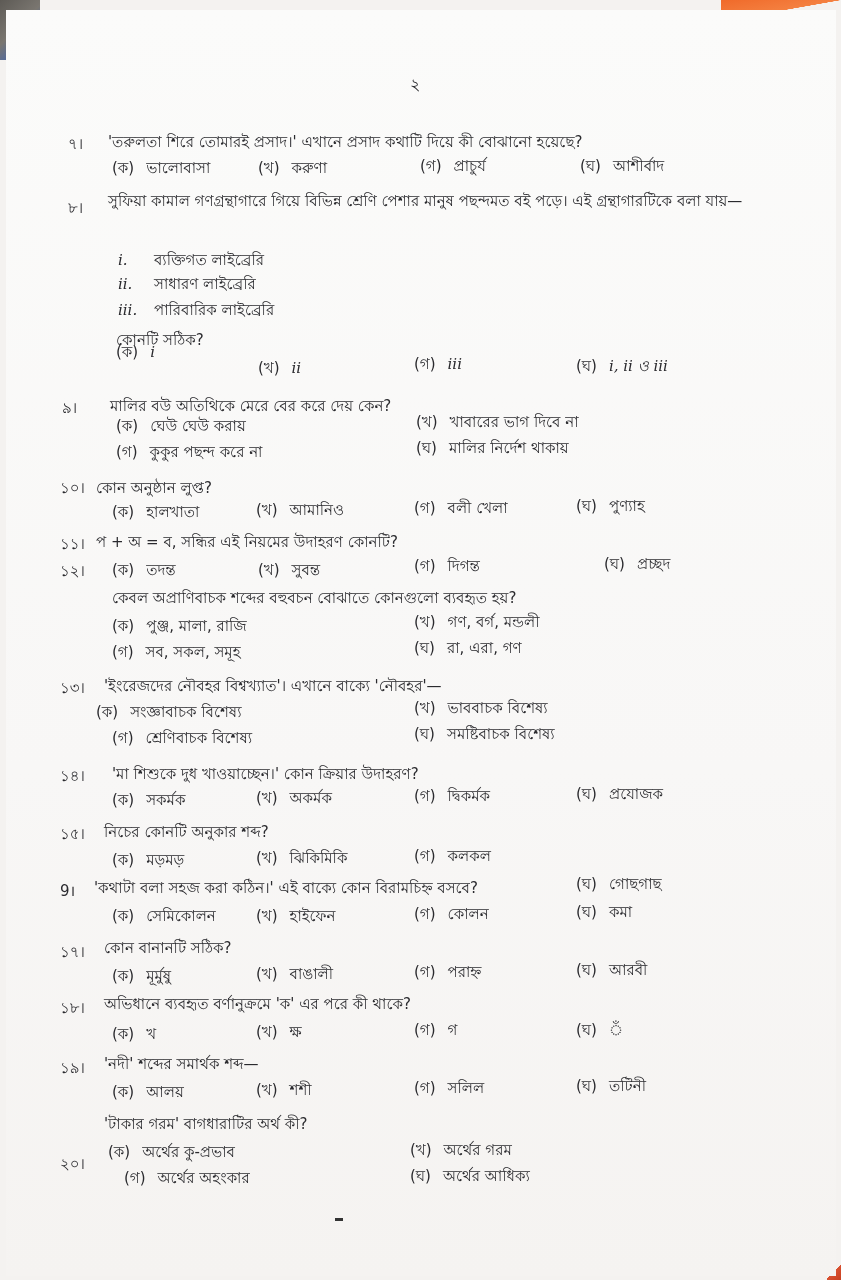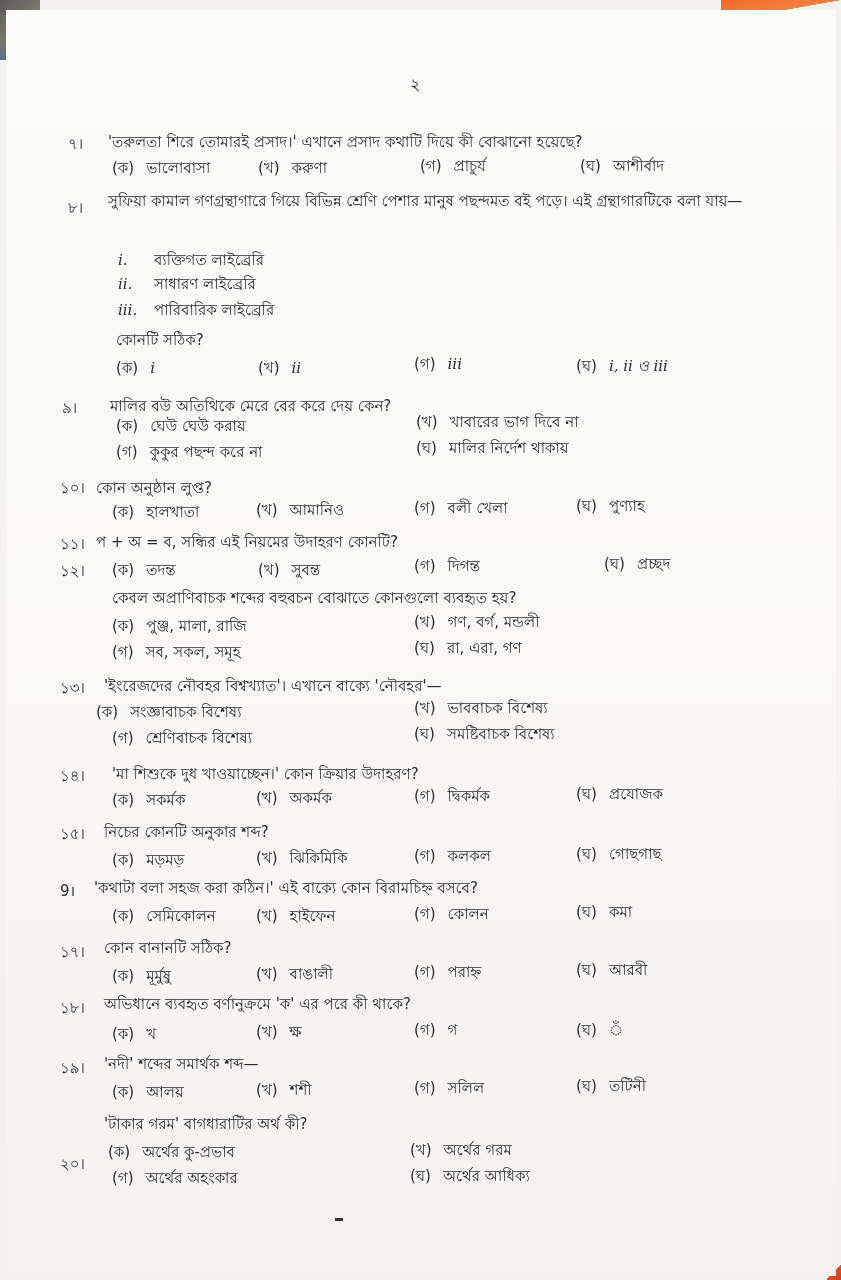--- a/index.html
+++ b/index.html
@@ -68,21 +68,21 @@
   <span class="opt" style="left:580px;top:154px"><span class="lbl">(ঘ)</span><span>আশীর্বাদ</span></span>
 </div>
 
 <div>
   <span class="qnum" style="top:196px">৮।</span>
   <span class="qtext wide" style="top:188px">সুফিয়া কামাল গণগ্রন্থাগারে গিয়ে বিভিন্ন শ্রেণি পেশার মানুষ পছন্দমত বই পড়ে। এই গ্রন্থাগারটিকে বলা যায়—</span>
   <span class="roman" style="left:118px;top:248px"><i>i.</i><span>ব্যক্তিগত লাইব্রেরি</span></span>
   <span class="roman" style="left:118px;top:272px"><i>ii.</i><span>সাধারণ লাইব্রেরি</span></span>
   <span class="roman" style="left:118px;top:298px"><i>iii.</i><span>পারিবারিক লাইব্রেরি</span></span>
   <span class="opt" style="left:116px;top:328px">কোনটি সঠিক?</span>
-  <span class="opt" style="left:116px;top:356px"><span class="lbl">(ক)</span><span class="it">i</span></span>
+  <span class="opt" style="left:116px;top:340px"><span class="lbl">(ক)</span><span class="it">i</span></span>
   <span class="opt" style="left:258px;top:356px"><span class="lbl">(খ)</span><span class="it">ii</span></span>
   <span class="opt" style="left:414px;top:352px"><span class="lbl">(গ)</span><span class="it">iii</span></span>
   <span class="opt" style="left:576px;top:354px"><span class="lbl">(ঘ)</span><span class="it">i, ii ও iii</span></span>
 </div>
 
 <div>
   <span class="qnum" style="left:62px;top:396px">৯।</span>
   <span class="qtext" style="left:110px;top:394px">মালির বউ অতিথিকে মেরে বের করে দেয় কেন?</span>
   <span class="opt" style="left:116px;top:414px"><span class="lbl">(ক)</span><span>ঘেউ ঘেউ করায়</span></span>
   <span class="opt" style="left:416px;top:410px"><span class="lbl">(খ)</span><span>খাবারের ভাগ দিবে না</span></span>
@@ -134,21 +134,21 @@
   <span class="opt" style="left:414px;top:784px"><span class="lbl">(গ)</span><span>দ্বিকর্মক</span></span>
   <span class="opt" style="left:576px;top:782px"><span class="lbl">(ঘ)</span><span>প্রযোজক</span></span>
 </div>
 
 <div>
   <span class="qnum" style="left:60px;top:822px">১৫।</span>
   <span class="qtext" style="left:104px;top:820px">নিচের কোনটি অনুকার শব্দ?</span>
   <span class="opt" style="left:112px;top:848px"><span class="lbl">(ক)</span><span>মড়মড়</span></span>
   <span class="opt" style="left:256px;top:846px"><span class="lbl">(খ)</span><span>ঝিকিমিকি</span></span>
   <span class="opt" style="left:414px;top:844px"><span class="lbl">(গ)</span><span>কলকল</span></span>
-  <span class="opt" style="left:576px;top:842px"><span class="lbl">(ঘ)</span><span>গোছগাছ</span></span>
+  <span class="opt" style="left:576px;top:872px"><span class="lbl">(ঘ)</span><span>গোছগাছ</span></span>
 </div>
 
 <div>
   <span class="qnum" style="left:60px;top:880px">9।</span>
   <span class="qtext" style="left:94px;top:876px">'কথাটা বলা সহজ করা কঠিন।' এই বাক্যে কোন বিরামচিহ্ন বসবে?</span>
   <span class="opt" style="left:112px;top:904px"><span class="lbl">(ক)</span><span>সেমিকোলন</span></span>
   <span class="opt" style="left:256px;top:904px"><span class="lbl">(খ)</span><span>হাইফেন</span></span>
   <span class="opt" style="left:414px;top:902px"><span class="lbl">(গ)</span><span>কোলন</span></span>
   <span class="opt" style="left:576px;top:900px"><span class="lbl">(ঘ)</span><span>কমা</span></span>
 </div>
@@ -178,17 +178,17 @@
   <span class="opt" style="left:256px;top:1078px"><span class="lbl">(খ)</span><span>শশী</span></span>
   <span class="opt" style="left:414px;top:1076px"><span class="lbl">(গ)</span><span>সলিল</span></span>
   <span class="opt" style="left:576px;top:1074px"><span class="lbl">(ঘ)</span><span>তটিনী</span></span>
 </div>
 
 <div>
   <span class="qnum" style="left:60px;top:1152px">২০।</span>
   <span class="qtext" style="left:104px;top:1112px">'টাকার গরম' বাগধারাটির অর্থ কী?</span>
   <span class="opt" style="left:108px;top:1140px"><span class="lbl">(ক)</span><span>অর্থের কু-প্রভাব</span></span>
   <span class="opt" style="left:410px;top:1138px"><span class="lbl">(খ)</span><span>অর্থের গরম</span></span>
-  <span class="opt" style="left:112px;top:1166px"><span class="lbl">(গ)</span><span>অর্থের অহংকার</span></span>
+  <span class="opt" style="left:124px;top:1166px"><span class="lbl">(গ)</span><span>অর্থের অহংকার</span></span>
   <span class="opt" style="left:410px;top:1164px"><span class="lbl">(ঘ)</span><span>অর্থের আধিক্য</span></span>
 </div>
 
 <div class="bottom-dash"></div>
 
 </body></html>

